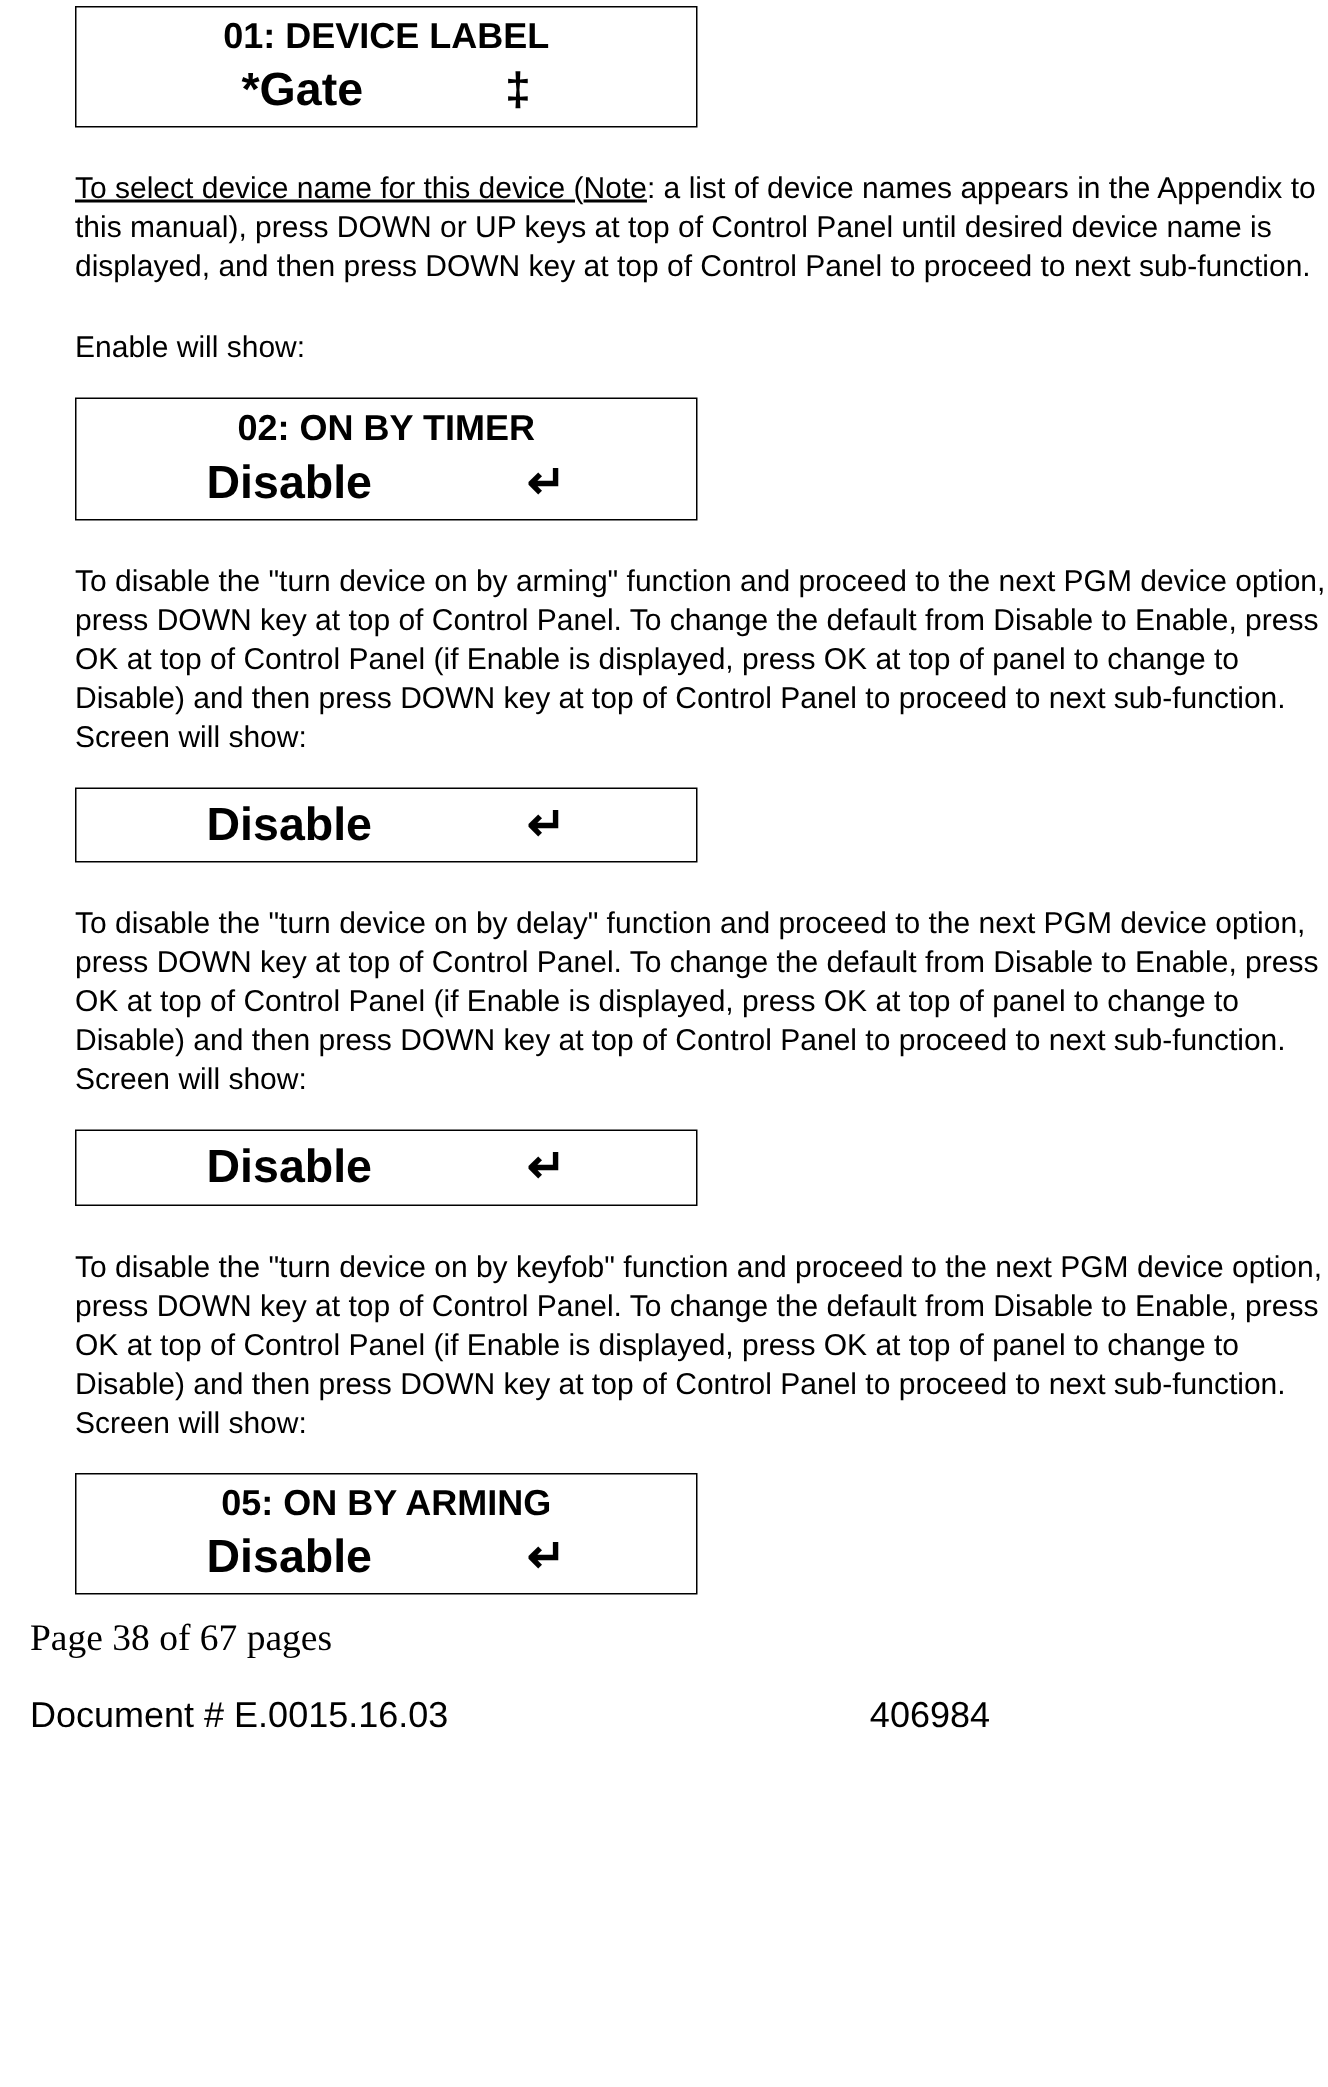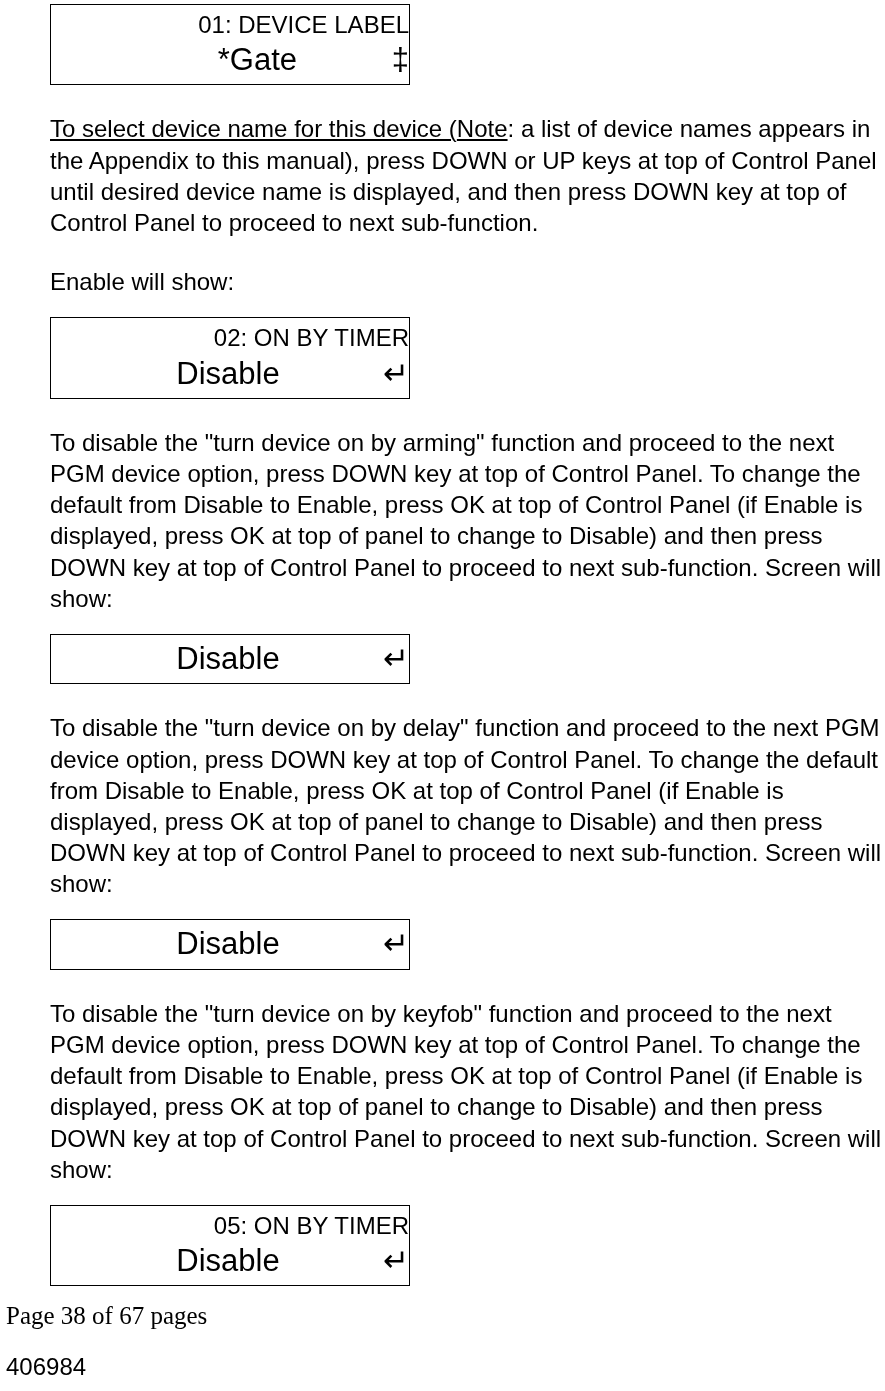--- a/index.html
+++ b/index.html
@@ -11,44 +11,45 @@
       background: #fff;
       width: 885px;
       padding: 0;
     }
     .content {
       padding-left: 50px;
       padding-right: 0;
     }
     .lcd-box {
       border: 1.5px solid #000;
-      width: 360px;
+      width: 415px;
       padding: 4px 0;
       margin-bottom: 20px;
       margin-top: 4px;
-      text-align: right;
+      text-align: center;
+      font-weight: bold;
     }
     .lcd-line1 {
       font-size: 24px;
     }
     .lcd-line2 {
       font-size: 31px;
       white-space: pre;
     }
     .para {
       margin-bottom: 20px;
-      font-size: 24px;
+      font-size: 20px;
       line-height: 1.3;
       margin-top: 28px;
     }
     .underline {
       text-decoration: underline;
     }
     .footer {
-      padding-left: 6px;
+      padding-left: 20px;
       padding-top: 8px;
       font-family: "Times New Roman", Times, serif;
       font-size: 25px;
     }
     .footer-row2 {
       display: flex;
       justify-content: space-between;
       width: 640px;
       margin-top: 18px;
       font-family: Arial, Helvetica, sans-serif;
@@ -84,24 +85,25 @@
 
   <p class="para">To disable the "turn device on by delay" function and proceed to the next PGM device option, press DOWN key at top of Control Panel. To change the default from Disable to Enable, press OK at top of Control Panel (if Enable is displayed, press OK at top of panel to change to Disable) and then press DOWN key at top of Control Panel to proceed to next sub-function. Screen will show:</p>
 
   <div class="lcd-box">
     <div class="lcd-line2">Disable            ↵</div>
   </div>
 
   <p class="para">To disable the "turn device on by keyfob" function and proceed to the next PGM device option, press DOWN key at top of Control Panel. To change the default from Disable to Enable, press OK at top of Control Panel (if Enable is displayed, press OK at top of panel to change to Disable) and then press DOWN key at top of Control Panel to proceed to next sub-function. Screen will show:</p>
 
   <div class="lcd-box" style="margin-bottom:6px;">
-    <div class="lcd-line1">05: ON BY TIMER</div>
+    <div class="lcd-line1">05: ON BY ARMING</div>
     <div class="lcd-line2">Disable            ↵</div>
   </div>
 
 </div>
 
 <div class="footer">
   <div>Page 38 of  67 pages</div>
   <div class="footer-row2">
+    <span>Document # E.0015.16.03</span>
     <span>406984</span>
   </div>
 </div>
 
 </body></html>

